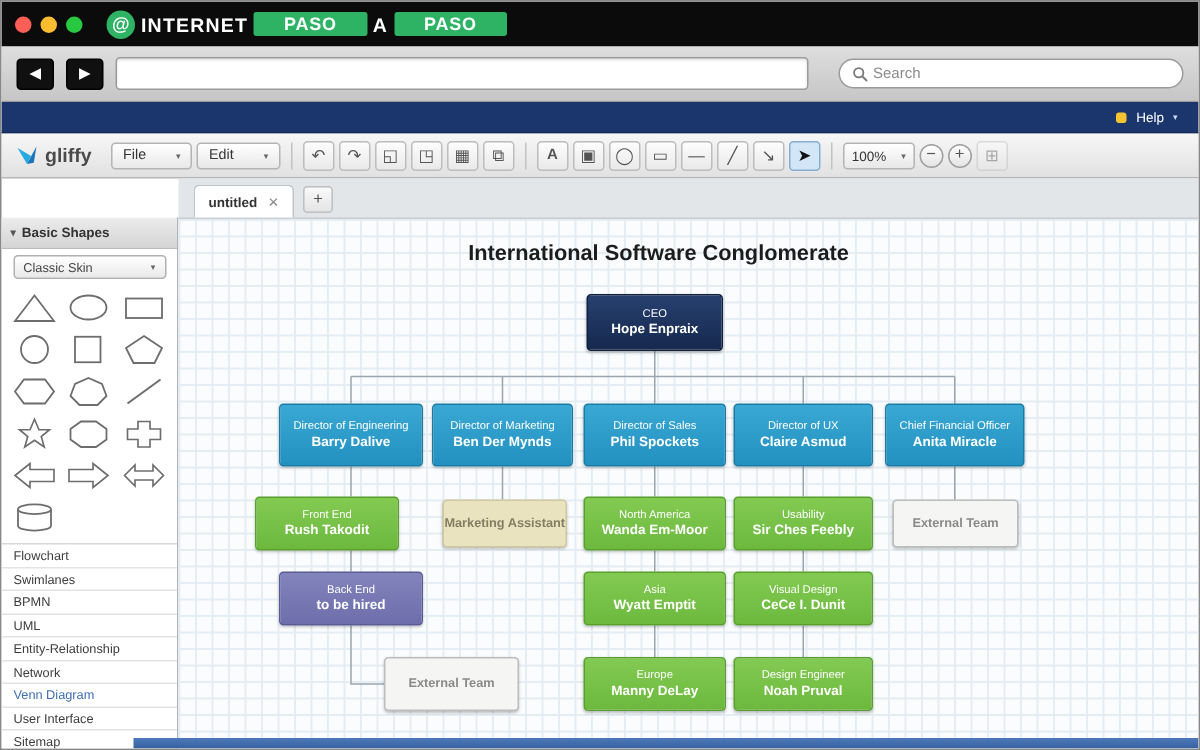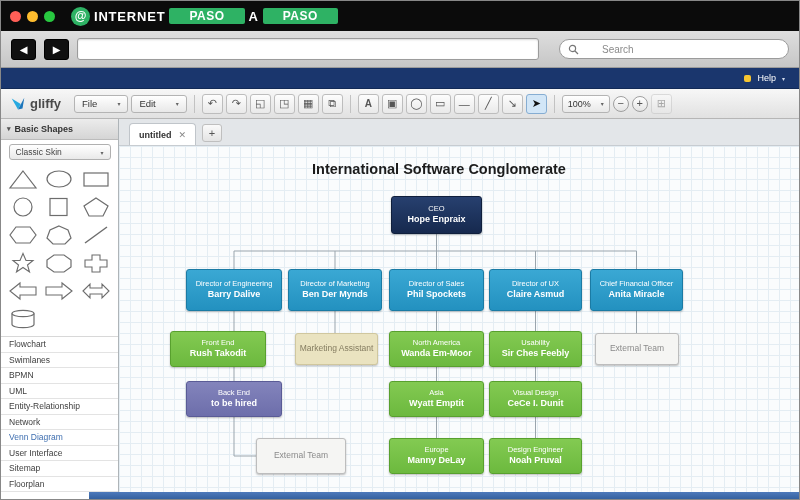--- a/index.html
+++ b/index.html
@@ -13,21 +13,21 @@
   .tl.red { background: #ff5f57; } .tl.yellow { background: #febc2e; } .tl.green { background: #28c840; }
   .brand { display: flex; align-items: center; gap: 4px; margin-left: 16px; }
   .brand-icon { width: 19px; height: 19px; border-radius: 50%; background: #2eb264; color: #fff; font-weight: bold; font-size: 12px; display: flex; align-items: center; justify-content: center; }
   .brand-word { color: #fff; font-weight: bold; font-size: 13px; letter-spacing: .8px; }
   .badge { background: #2eb264; color: #fff; font-weight: bold; font-size: 12px; padding: 1px 20px; border-radius: 2px; letter-spacing: .5px; }
 
   
   .navbar { height: 37px; background: linear-gradient(#dedede,#c6c6c6); border-bottom: 1px solid #9b9b9b; display: flex; align-items: center; padding: 0 10px; gap: 8px; }
   .navbtn { width: 25px; height: 21px; background: #101010; border: 1px solid #000; border-radius: 3px; color: #fff; font-size: 10px; display: flex; align-items: center; justify-content: center; }
   .addressbar { width: 462px; height: 22px; border: 1px solid #9b9b9b; border-radius: 3px; background: #fff; box-shadow: inset 0 1px 2px rgba(0,0,0,.15); font-size: 10px; padding: 0 6px; color: #444; outline: none; font-family: inherit; }
-  .searchbox { margin-left: auto; width: 230px; height: 20px; border: 1px solid #9b9b9b; border-radius: 10px; background: #fff; display: flex; align-items: center; padding: 0 8px; gap: 23px; }
+  .searchbox { margin-left: auto; width: 230px; height: 20px; border: 1px solid #9b9b9b; border-radius: 10px; background: #fff; display: flex; align-items: center; padding: 0 8px; gap: 3px; }
   .search-input { border: none; outline: none; flex: 1; font-size: 10px; color: #555; background: transparent; font-family: inherit; }
   .search-input::placeholder { color: #8a8a8a; }
 
   
   .menustrip { height: 21px; background: #1a366d; border-bottom: 1px solid #122a56; display: flex; align-items: center; justify-content: flex-end; padding: 0 14px; gap: 6px; }
   .help-label { color: #fff; font-size: 9px; }
   .caret-w { color: #cfd8ea; font-size: 6px; }
   .yellow-dot { width: 7px; height: 7px; border-radius: 2px; background: #f5c531; }
 
   
@@ -38,21 +38,21 @@
   .caret { font-size: 6px; color: #666; }
   .tbtn { width: 21px; height: 20px; background: linear-gradient(#fdfdfd,#e9e9e9); border: 1px solid #bdbdbd; border-radius: 3px; display: flex; align-items: center; justify-content: center; font-size: 11px; color: #555; }
   .tbtn.active { background: #d2e6f7; border-color: #86add2; color: #111; }
   .tbtn.disabled { opacity: .45; }
   .tsep { width: 1px; height: 18px; background: #c2c2c2; margin: 0 4px; }
   .zoom-select { width: 48px; height: 18px; background: linear-gradient(#fff,#e8e8e8); border: 1px solid #b4b4b4; border-radius: 3px; font-size: 9px; color: #333; display: flex; align-items: center; justify-content: space-between; padding: 0 5px; }
   .roundbtn { width: 16px; height: 16px; border-radius: 50%; border: 1px solid #9f9f9f; background: linear-gradient(#fff,#e4e4e4); font-size: 11px; color: #555; display: flex; align-items: center; justify-content: center; line-height: 1; }
 
   
   .app-body { position: absolute; top: 118px; left: 0; right: 0; bottom: 0; display: flex; }
-  .sidebar { width: 118px; background: #fff; border-right: 1px solid #aeb4b8; display: flex; flex-direction: column; overflow: hidden; }
+  .sidebar { width: 118px; background: #fff; border-right: 1px solid #aeb4b8; display: flex; flex-direction: column; overflow: hidden; margin-top: 26px; }
   .sb-header { height: 21px; background: linear-gradient(#ececec,#d5d5d5); border-bottom: 1px solid #bcbcbc; display: flex; align-items: center; padding: 0 6px; gap: 4px; font-size: 9px; font-weight: bold; color: #333; flex: none; }
   .collapse { font-size: 7px; color: #555; }
   .skin-row { padding: 4px 0 5px; display: flex; justify-content: center; flex: none; }
   .skin-btn { width: 102px; height: 16px; background: linear-gradient(#fff,#e9e9e9); border: 1px solid #b0b0b0; border-radius: 3px; font-size: 8.5px; color: #444; display: flex; align-items: center; justify-content: space-between; padding: 0 6px; }
   .shape-grid { display: grid; grid-template-columns: repeat(3,1fr); padding: 0 4px 4px; row-gap: 1px; flex: none; }
   .cell { height: 27px; display: flex; align-items: center; justify-content: center; }
   .cell svg { display: block; }
   .cats { border-top: 1px solid #d8d8d8; flex: none; }
   .cat { height: 15.5px; line-height: 15.5px; border-bottom: 1px solid #e3e3e3; font-size: 8.5px; color: #3d3d3d; padding-left: 8px; white-space: nowrap; overflow: hidden; }
   .cat.hl { color: #3f6fb0; }
@@ -65,21 +65,21 @@
   .newtab { height: 18px; width: 20px; margin-bottom: 3px; background: linear-gradient(#fafafa,#e4e4e4); border: 1px solid #bfbfbf; border-radius: 3px; font-size: 11px; color: #555; display: flex; align-items: center; justify-content: center; }
   .canvas { flex: 1; position: relative; overflow: hidden; background-color: #fafcfd;
     background-image: linear-gradient(#e4edf3 1px, transparent 1px), linear-gradient(90deg, #e4edf3 1px, transparent 1px);
     background-size: 11px 11px; }
   .diagram-title { position: absolute; left: 0; top: 15px; width: 640px; text-align: center; font-size: 14.5px; font-weight: bold; color: #1c1c1c; }
   .connectors { position: absolute; left: 0; top: 0; }
 
   .node { position: absolute; border-radius: 3px; text-align: center; color: #fff; display: flex; flex-direction: column; justify-content: center; gap: 2px; box-shadow: 0 1px 2px rgba(0,0,0,.25); }
   .node .role { font-size: 7.5px; line-height: 1.1; }
   .node .nm { font-size: 9px; font-weight: bold; line-height: 1.1; }
-  .node.single .nm { font-weight: normal; font-size: 8.5px; }
+  .node.single .nm { font-weight: bold; font-size: 8.5px; }
   .navy   { background: linear-gradient(#27406f,#16294e); border: 1px solid #101f3c; }
   .blue   { background: linear-gradient(#3aa8d4,#2391c0); border: 1px solid #1b7ba4; }
   .greenN { background: linear-gradient(#83ca52,#6cb93e); border: 1px solid #58a02e; }
   .purple { background: linear-gradient(#8384bc,#6d6eab); border: 1px solid #5a5b96; }
   .beige  { background: #eae3c0; border: 1px solid #d0c79e; color: #857d61; }
   .grayN  { background: #f5f5f3; border: 1px solid #bdbdbd; color: #8a8a8a; }
 
   .bottom-bar { position: absolute; left: 88px; right: 0; bottom: 0; height: 7px; background: linear-gradient(#4d79bb,#35619f); z-index: 60; }
 </style>
 </head>

